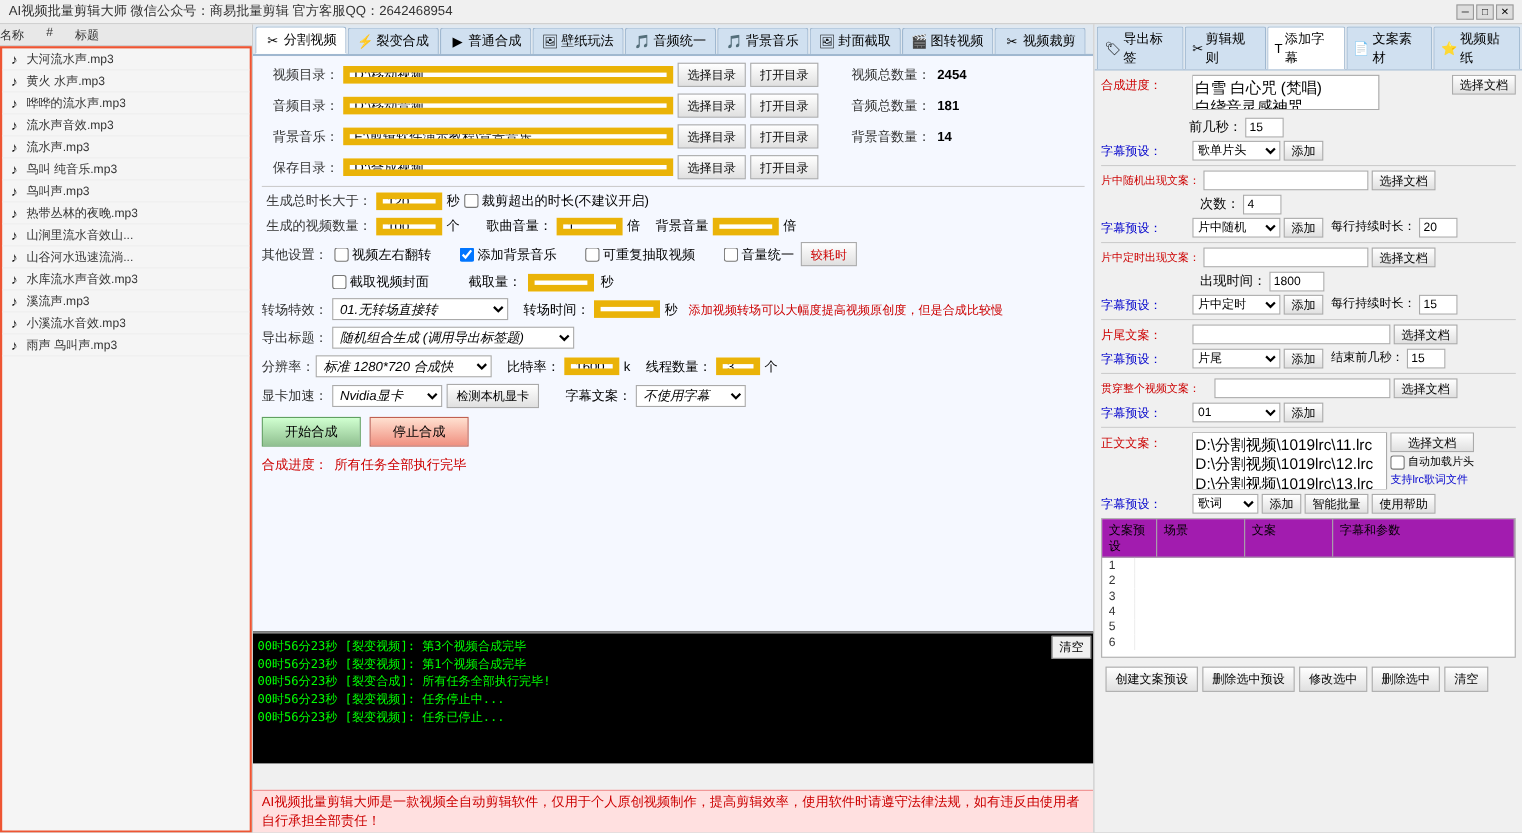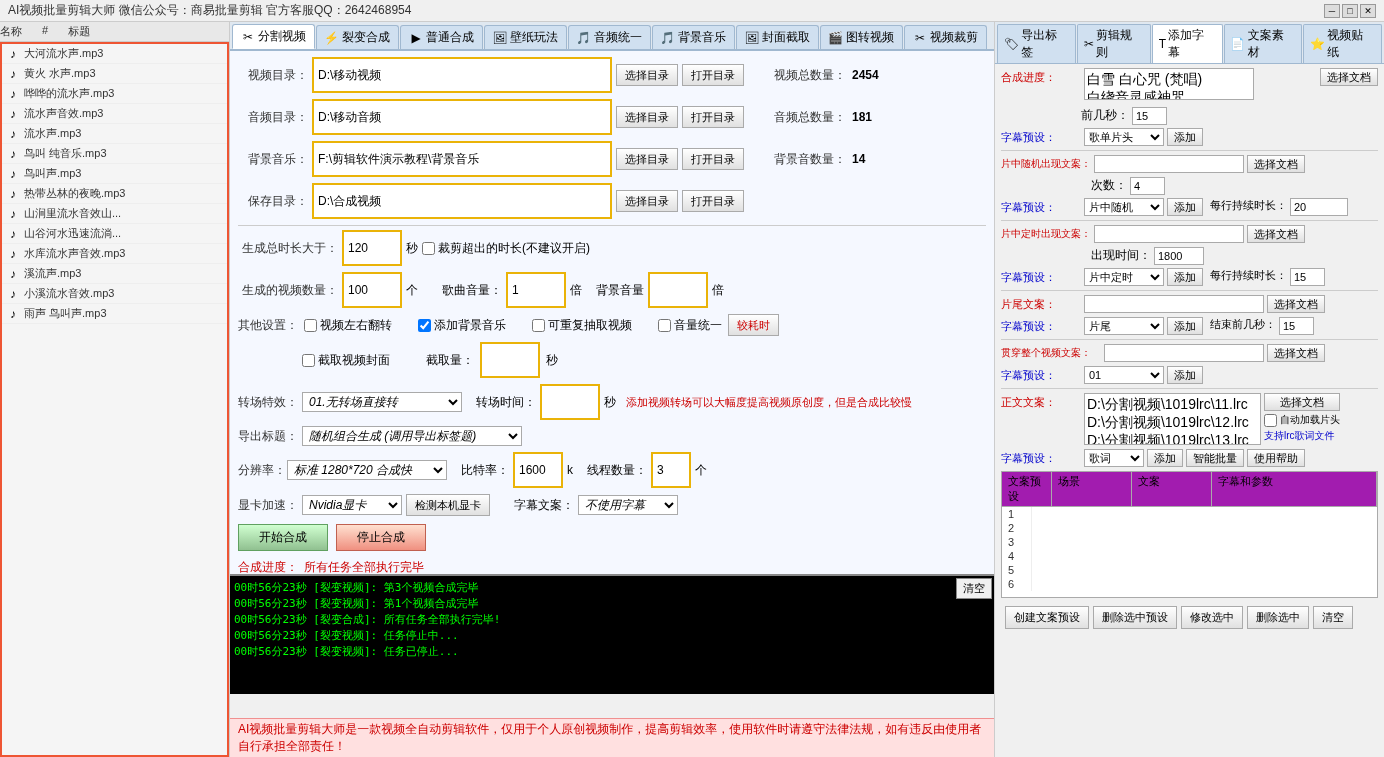--- a/index.html
+++ b/index.html
@@ -32,21 +32,21 @@
     .tab-bar { display: flex; background: #e0e8f0; border-bottom: 2px solid #a0b8d0; padding: 2px 2px 0; gap: 1px; align-items: flex-end; }
     .tab { display: flex; align-items: center; padding: 3px 8px; background: #d0e0f0; border: 1px solid #a0b8d0; border-bottom: none; cursor: pointer; font-size: 11px; gap: 3px; border-radius: 3px 3px 0 0; }
     .tab.active { background: #ffffff; border-bottom: 1px solid #fff; }
     .tab-icon { width: 14px; height: 14px; display: inline-flex; align-items: center; justify-content: center; }
     
     
     .main-content { flex: 1; background: #f5f8ff; padding: 6px 8px; overflow-y: auto; }
     
     .form-row { display: flex; align-items: center; margin-bottom: 6px; gap: 4px; }
     .form-label { color: #333; width: 70px; text-align: right; white-space: nowrap; flex-shrink: 0; }
-    .form-input { background: #fff; border: 2px solid #eab308; padding: 2px 4px; height: 36px; }
+    .form-input { background: #fff; border: 6px solid #eab308; padding: 2px 4px; height: 16px; }
     .form-input-wide { width: 300px; }
     .form-input-small { width: 60px; }
     .btn { background: linear-gradient(#fff, #e0e0e0); border: 1px solid #aaa; padding: 2px 8px; height: 22px; cursor: pointer; font-size: 11px; white-space: nowrap; }
     
     .stat-label { color: #333; margin-left: 26px; white-space: nowrap; }
     .stat-value { color: #000; font-weight: bold; margin-left: 2px; }
     
     .section-row { display: flex; align-items: center; margin-bottom: 6px; gap: 6px; flex-wrap: wrap; }
     .checkbox-label { display: flex; align-items: center; gap: 3px; cursor: pointer; }
     .checkbox-label input { margin: 0; }
@@ -442,21 +442,21 @@
           <span>次数：</span>
           <input class="right-input" style="width: 35px;" type="text" value="4">
         </div>
         <div class="right-form-row">
           <span class="right-label-blue">字幕预设：</span>
           <select class="right-select" style="width:80px">
             <option>片中随机</option>
           </select>
           <button class="right-btn">添加</button>
           <span style="margin-left:4px; font-size:11px">每行持续时长：</span>
-          <input class="right-input" style="width: 58px;" type="text" value="20">
+          <input class="right-input" style="width: 35px;" type="text" value="20">
         </div>
 
         <hr class="divider">
 
         <div class="right-form-row">
           <span class="right-label" style="width:90px; color:#cc0000; font-size:10px">片中定时出现文案：</span>
           <input class="right-input" style="width: 150px;" type="text">
           <button class="right-btn">选择文档</button>
         </div>
         <div class="right-form-row" style="margin-left:90px; margin-bottom:3px">

